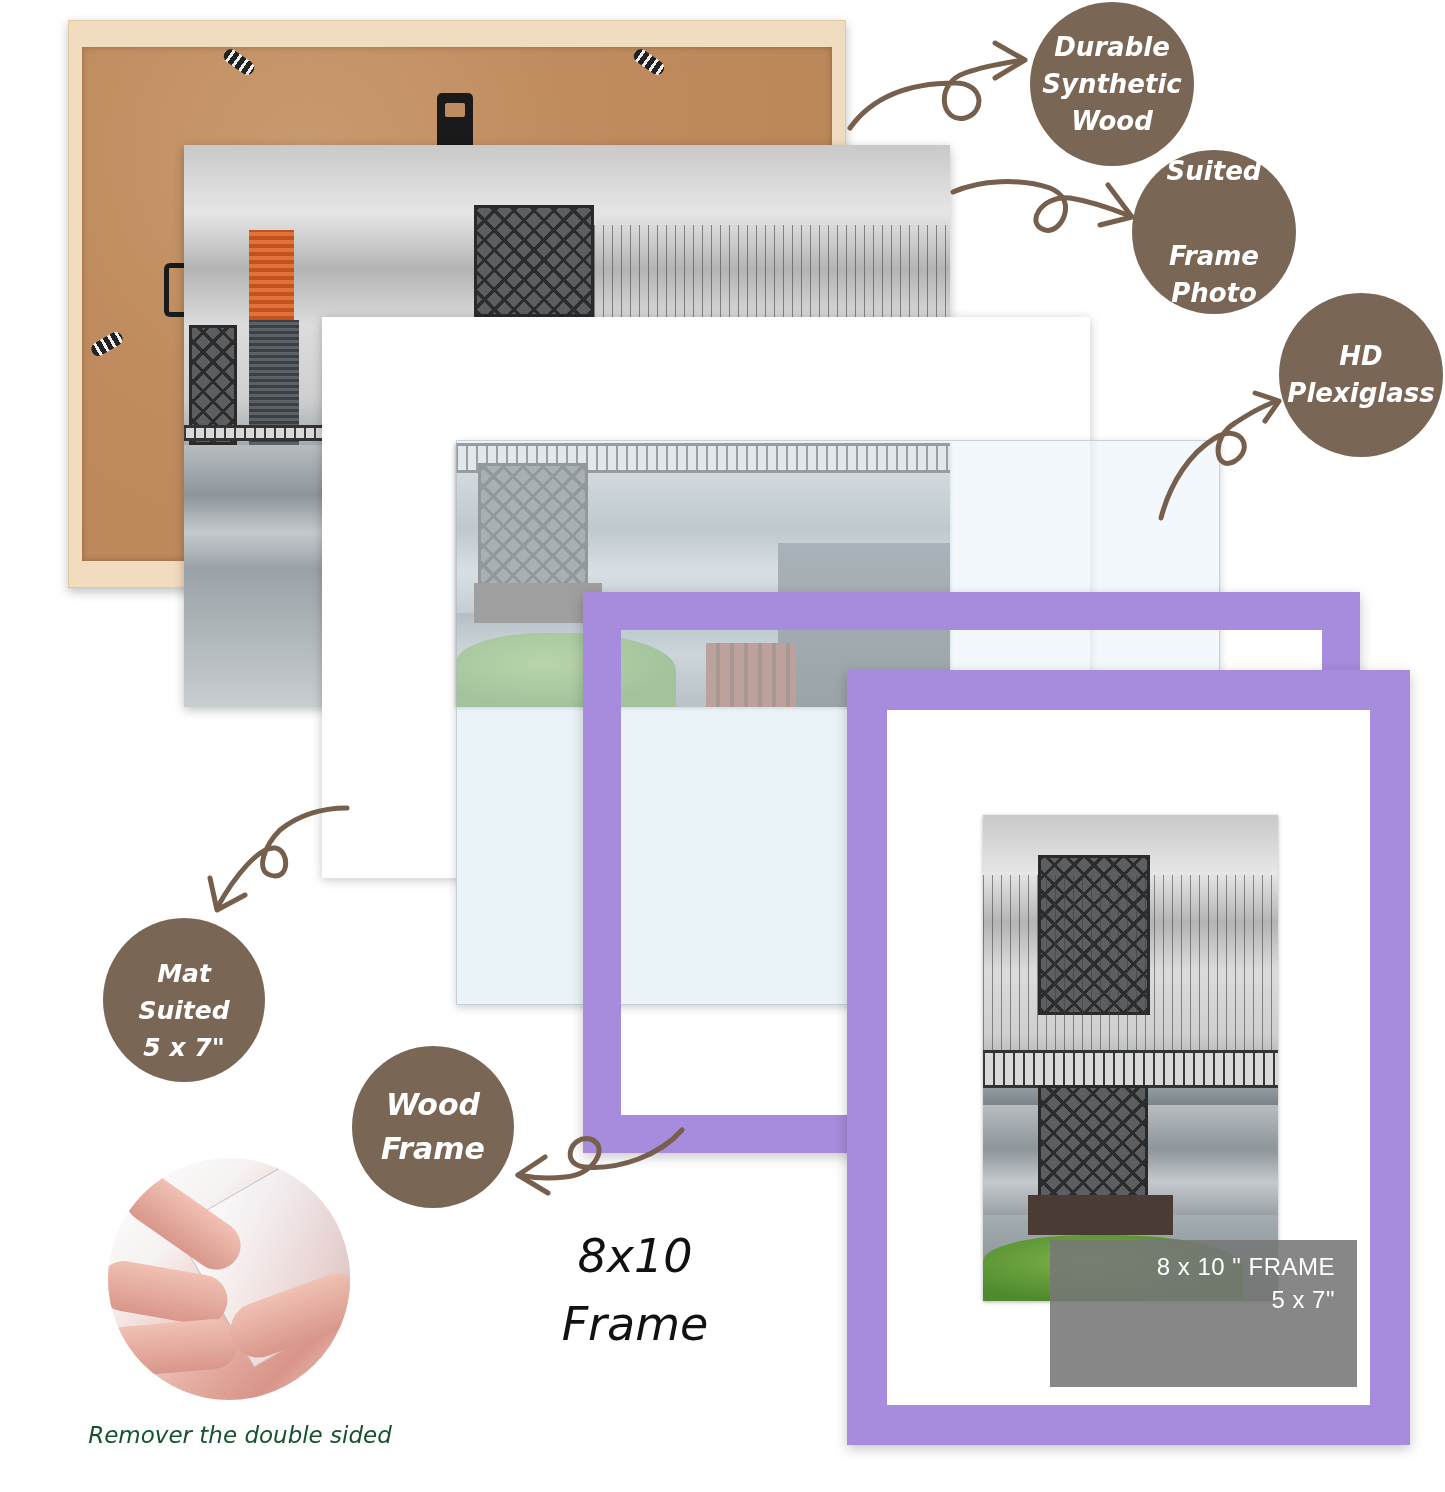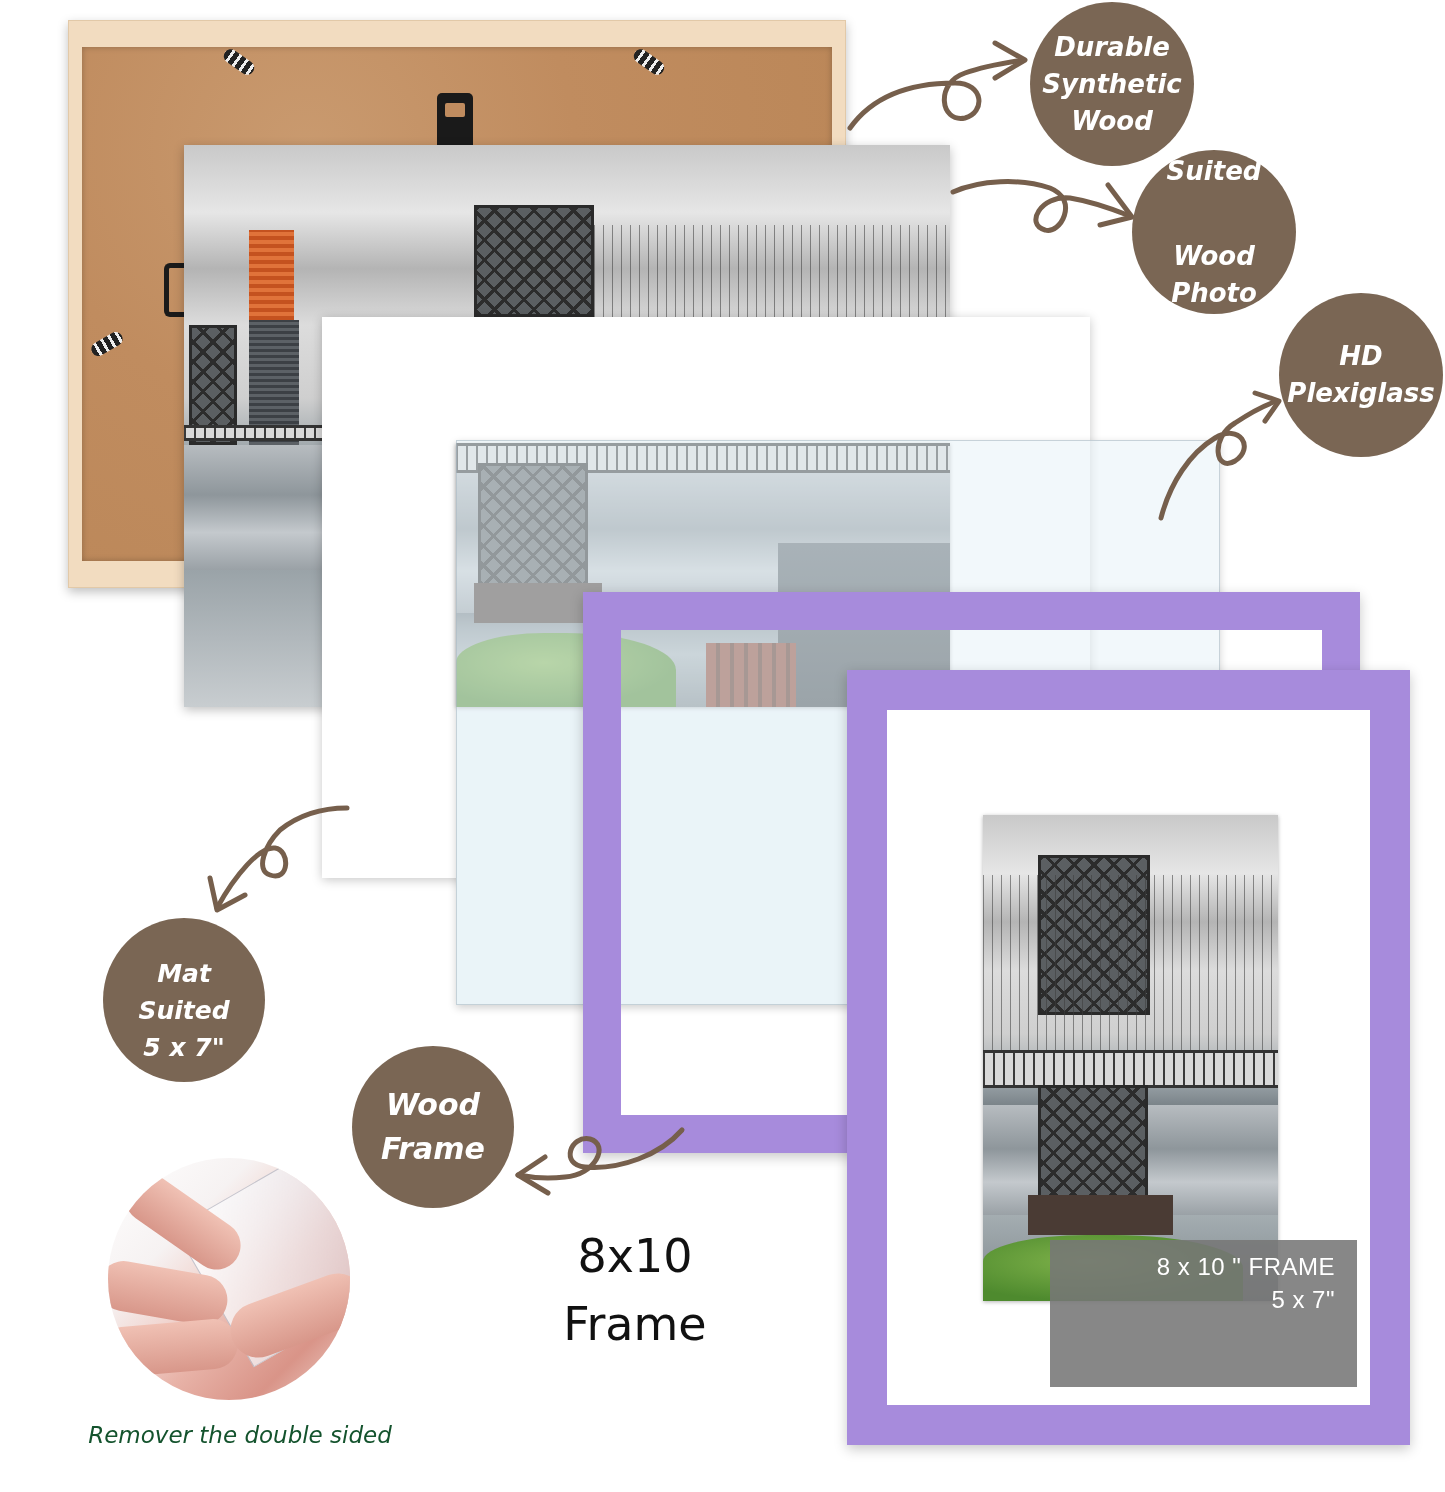--- a/index.html
+++ b/index.html
@@ -54,21 +54,21 @@
   
   .badge { position: absolute; background: #7a6654; border-radius: 50%; display: flex; flex-direction: column;
     align-items: center; justify-content: center; color: #ffffff; font-family: "DejaVu Sans", sans-serif;
     font-style: italic; font-weight: bold; text-align: center; }
   .badge span { display: block; font-size: 26px; line-height: 37px; }
 
   .arrow { position: absolute; overflow: visible; }
   .arrow path { fill: none; stroke: #765f4c; stroke-width: 5; stroke-linecap: round; stroke-linejoin: round; }
 
   .title { left: 480px; top: 1222px; width: 310px; text-align: center; color: #111;
-    font-family: "DejaVu Sans", sans-serif; font-weight: 500; }
+    font-family: "DejaVu Sans", sans-serif; font-style: italic; font-weight: 500; }
   .title div { font-size: 46px; line-height: 68px; }
 
   .film-photo { left: 108px; top: 1158px; width: 242px; height: 242px; border-radius: 50%; overflow: hidden;
     background: linear-gradient(135deg, #ffffff 0%, #f6f2f2 30%, #f1d7d2 45%, #e8b3a8 60%, #d99488 80%, #f0d6cf 100%); }
   .finger { position: absolute; background: linear-gradient(180deg, #f0c1b4, #d8978a); border-radius: 40px; }
   .film-sheet { position: absolute; background: linear-gradient(120deg, rgba(255,255,255,0.85), rgba(220,220,230,0.55)); border: 1px solid rgba(180,180,190,0.7); }
 
   .film-caption { left: 0px; top: 1416px; width: 480px; text-align: center; color: #14532d;
     font-family: "DejaVu Sans", sans-serif; font-style: italic; font-size: 23px; line-height: 38px; font-weight: 500; }
 </style>
@@ -151,21 +151,21 @@
   <path d="M35 32 L8 50 L38 68"></path>
 </svg>
 
 <div class="badge" style="left:1030px; top:2px; width:164px; height:164px;">
   <span>Durable</span>
   <span>Synthetic</span>
   <span>Wood</span>
 </div>
 <div class="badge" style="left:1132px; top:150px; width:164px; height:164px;gap:48px;">
   <span>Suited</span>
-  <span>Wood Photo</span>
+  <span>Frame Photo</span>
 </div>
 <div class="badge" style="left:1279px; top:293px; width:164px; height:164px;">
   <span>HD</span>
   <span>Plexiglass</span>
 </div>
 <div class="badge" style="left:103px; top:918px; width:162px; height:164px;">
   <span style="font-size:25px;margin-top:20px;">Mat</span>
   <span style="font-size:25px;">Suited</span>
   <span style="font-size:25px;">5 x 7"</span>
 </div>

